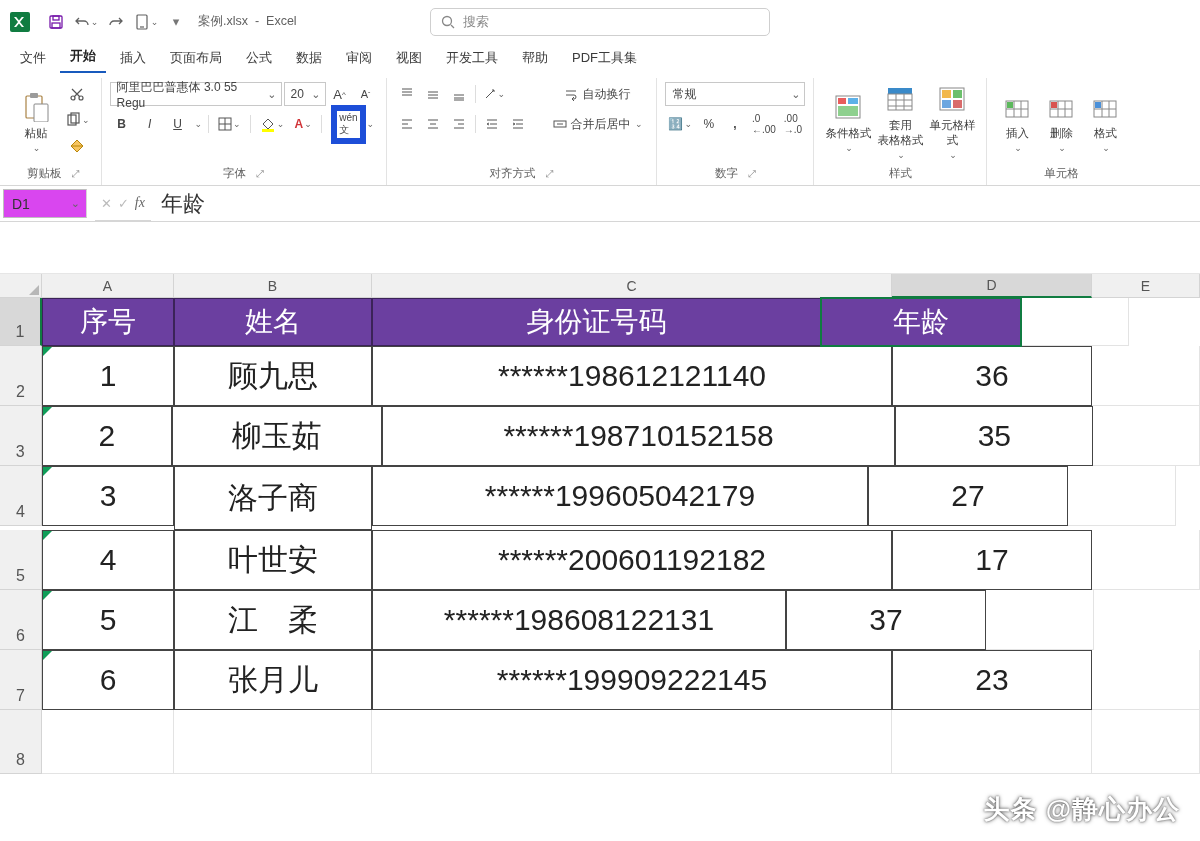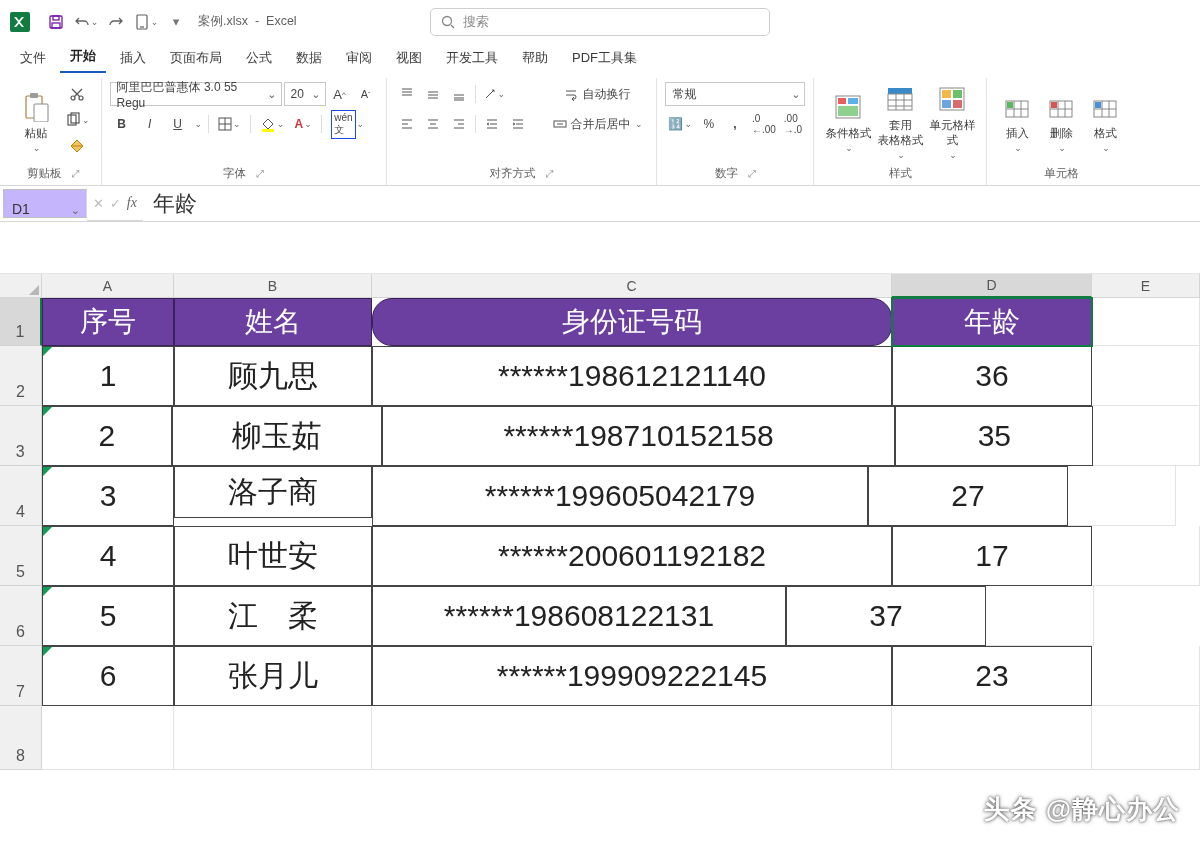--- a/index.html
+++ b/index.html
@@ -28,21 +28,21 @@
     .big-btn { display:flex; flex-direction:column; align-items:center; justify-content:center; width:52px; height:78px; font-size:11.5px; color:#3d3d3d; gap:2px; text-align:center;}
     .big-btn .ic { height:34px; display:flex; align-items:center; justify-content:center;}
     .vstack { display:flex; flex-direction:column; gap:2px;}
     .hstack { display:flex; align-items:center; gap:2px;}
     .font-sel { height:24px; border:1px solid #c8c8c8; font-size:12px; padding:0 18px 0 6px; background:#fff; display:flex; align-items:center; position:relative; color:#444;}
     .font-sel::after { content:"⌄"; position:absolute; right:4px; font-size:11px; color:#666;}
     .size-sel { width:42px;}
     .chev { font-size:9px; color:#666; margin-left:1px;}
     
     .fbar { height:36px; border-bottom:1px solid #d6d6d6; display:flex; align-items:stretch;}
-    .namebox { width:84px; border:1px solid #bfbfbf; border-right:1px solid #d6d6d6; margin:3px 0 3px 3px; display:flex; align-items:flex-end; padding:0 8px; font-size:14px; color:#333; background:#c4b5fd; position:relative;}
+    .namebox { width:84px; border:1px solid #bfbfbf; border-right:1px solid #d6d6d6; margin:3px 8px 3px 3px; display:flex; align-items:center; padding:0 8px; font-size:14px; color:#333; background:#d946ef; position:relative;}
     .namebox::after { content:"⌄"; position:absolute; right:6px; font-size:11px; color:#666;}
     .fx-btns { display:flex; align-items:center; border-bottom:1px solid #d6d6d6; padding:0 6px; gap:6px; color:#999; font-size:13px;}
     .fx-label { font-style:italic; font-family:"Times New Roman",serif; color:#666; font-size:14px;}
     .formula-in { flex:1; display:flex; align-items:center; padding:0 10px; font-size:22px; color:#333;}
     
     .blank-band { height:52px; border-bottom:1px solid #e6e6e6;}
     
     .grid-wrap { position:relative;}
     .col-headers { display:flex; height:24px; font-size:14px; color:#555;}
     .corner { width:42px; border-right:1px solid #d4d4d4; border-bottom:1px solid #d4d4d4; background:#f0f0f0; position:relative;}
@@ -206,21 +206,21 @@
               <rect x="2" y="13" width="12" height="3" fill="#ffff00"></rect>
             </svg>
             <span class="chev">⌄</span>
           </div>
         <div class="rbtn">
             <span style="color:#d13438;font-weight:600">A</span>
             <span class="chev">⌄</span>
           </div>
         <div style="width:1px;height:18px;background:#ddd;margin:0 2px"></div>
         <div class="rbtn">
-            <span style="font-size:10px;border:1px solid #1d4ed8;padding:1px 2px">wén<br>文</span>
+            <span style="font-size:10px;border:6px solid #1d4ed8;padding:1px 2px">wén<br>文</span>
             <span class="chev">⌄</span>
           </div>
       </div>
     </div>
     <div class="group-label">
         <span>字体</span>
         <span class="dlglauncher">⤢</span>
       </div>
   </div>
 
@@ -461,21 +461,21 @@
       <div class="ch" style="width: 198px;">B</div>
       <div class="ch" style="width: 520px;">C</div>
       <div class="ch sel" style="width: 200px;">D</div>
       <div class="ch" style="width: 108px;">E</div>
     </div>
   <div id="grid-rows">
       <div class="row">
         <div class="rh sel" style="height: 48px;">1</div>
         <div class="cell thead" style="width: 132px; height: 48px;">序号</div>
         <div class="cell thead" style="width: 198px; height: 48px;">姓名</div>
-        <div class="cell thead id" style="width: 520px; height: 48px; border-radius: 20px;">身份证号码</div>
+        <div class="cell thead id" style="width: 449px; height: 48px;">身份证号码</div>
         <div class="cell thead active-cell" style="width: 200px; height: 48px;">年龄</div>
         <div class="cell" style="width: 108px; height: 48px;"></div>
       </div>
       <div class="row">
         <div class="rh" style="height: 60px;">2</div>
         <div class="cell tcell green-tri" style="width: 132px; height: 60px;">1</div>
         <div class="cell tcell" style="width: 198px; height: 60px;">顾九思</div>
         <div class="cell tcell id" style="width: 520px; height: 60px;">******198612121140</div>
         <div class="cell tcell" style="width: 200px; height: 60px;">36</div>
         <div class="cell" style="width: 108px; height: 60px;"></div>
@@ -484,21 +484,21 @@
         <div class="rh" style="height: 60px;">3</div>
         <div class="cell tcell green-tri" style="width: 132px; height: 60px;">2</div>
         <div class="cell tcell" style="width: 212px; height: 60px;">柳玉茹</div>
         <div class="cell tcell id" style="width: 520px; height: 60px;">******198710152158</div>
         <div class="cell tcell" style="width: 200px; height: 60px;">35</div>
         <div class="cell" style="width: 108px; height: 60px;"></div>
       </div>
       <div class="row">
         <div class="rh" style="height: 60px;">4</div>
         <div class="cell tcell green-tri" style="width: 132px; height: 60px;">3</div>
-        <div class="cell tcell" style="width: 198px; height: 52px;">洛子商</div>
+        <div class="cell tcell" style="width: 198px; height: 64px;">洛子商</div>
         <div class="cell tcell id" style="width: 496px; height: 60px;">******199605042179</div>
         <div class="cell tcell" style="width: 200px; height: 60px;">27</div>
         <div class="cell" style="width: 108px; height: 60px;"></div>
       </div>
       <div class="row">
         <div class="rh" style="height: 60px;">5</div>
         <div class="cell tcell green-tri" style="width: 132px; height: 60px;">4</div>
         <div class="cell tcell" style="width: 198px; height: 60px;">叶世安</div>
         <div class="cell tcell id" style="width: 520px; height: 60px;">******200601192182</div>
         <div class="cell tcell" style="width: 200px; height: 60px;">17</div>

